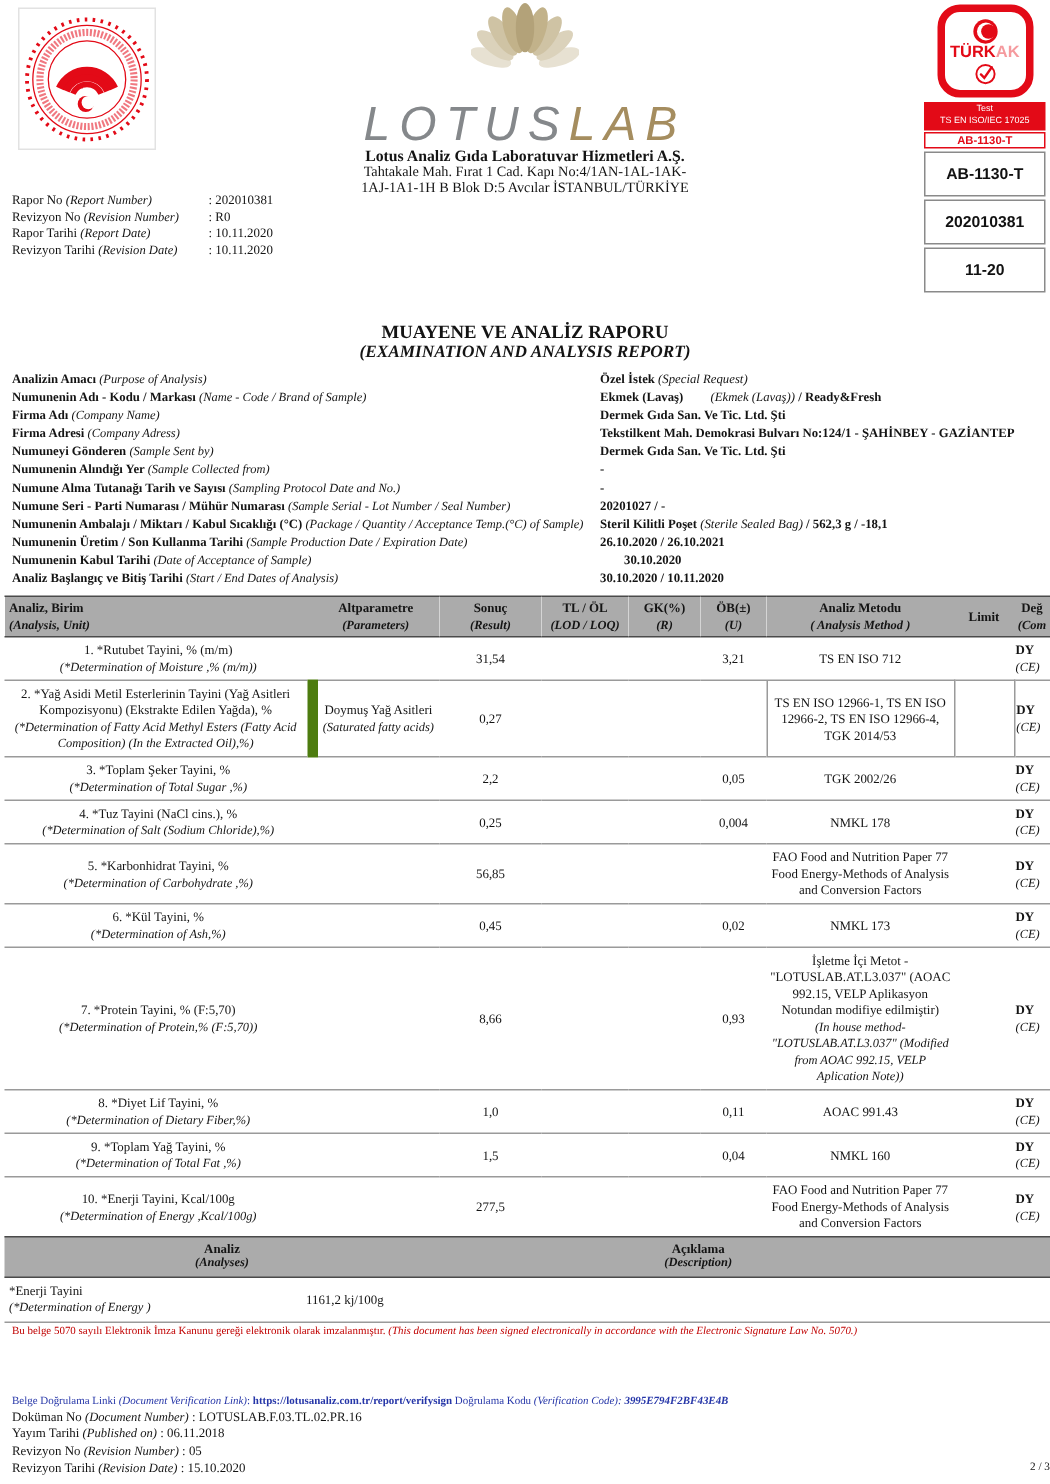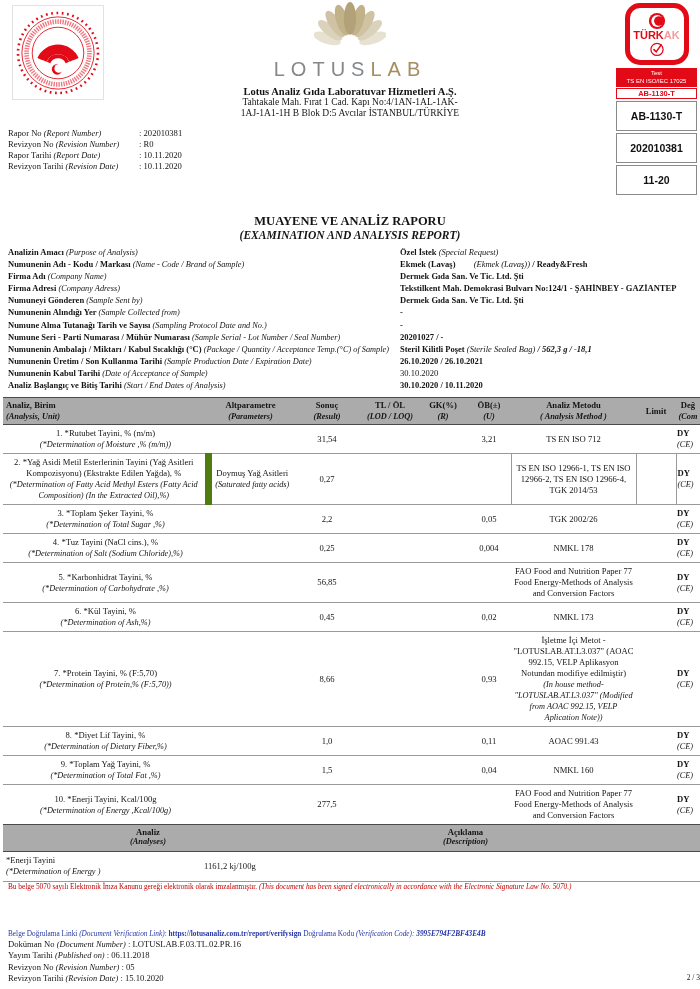--- a/index.html
+++ b/index.html
@@ -3,22 +3,22 @@
 <meta charset="utf-8">
 <style>
   html,body{margin:0;padding:0;background:#fff;}
   .page{position:relative;width:700px;height:989px;background:#fff;overflow:hidden;
         font-family:"Liberation Serif",serif;color:#141414;}
   
   .hdr{position:relative;height:112px;}
   .seal-box{position:absolute;left:12px;top:5px;width:90px;height:93px;border:1px solid #e2e2e2;
             display:flex;align-items:center;justify-content:center;}
   .brand{position:absolute;left:218px;top:2px;width:264px;text-align:center;}
-  .logo-word{font-family:"Liberation Sans",sans-serif;font-size:20px;letter-spacing:6px;
-             color:#85888b;line-height:26px;margin-top:4px;}
+  .logo-word{font-family:"Liberation Sans",sans-serif;font-size:32px;letter-spacing:6px;
+             color:#85888b;line-height:26px;margin-top:16px;font-style:italic;}
   .logo-word .lw2{color:#a58d5f;}
   .company{font-size:10.5px;font-weight:bold;margin-top:4px;white-space:nowrap;}
   .addr{font-size:9.5px;line-height:11px;white-space:nowrap;}
   .turkak{position:absolute;left:616px;top:3px;width:81px;text-align:center;}
   .tk-badge{width:54px;height:52px;border:5px solid #e30a17;border-radius:15px;margin:0 auto;
             display:flex;flex-direction:column;align-items:center;justify-content:center;background:#fff;}
   .tk-word{font-family:"Liberation Sans",sans-serif;font-weight:bold;font-size:11px;line-height:11px;color:#e30a17;letter-spacing:0;}
   .tk-word .tk-ak{color:#f59a9e;}
   .tk-banner{margin-top:3px;background:#e30a17;color:#fff;font-family:"Liberation Sans",sans-serif;
              font-size:6px;line-height:7.5px;padding:2px 0;}
@@ -182,29 +182,29 @@
       <div class="irow">
         <div class="il"><b>Numune Alma Tutanağı Tarih ve Sayısı </b><i>(Sampling Protocol Date and No.)</i></div>
         <div class="iv"><span style="font-weight: bold;">-</span></div>
       </div>
       <div class="irow">
         <div class="il"><b>Numune Seri - Parti Numarası / Mühür Numarası </b><i>(Sample Serial - Lot Number / Seal Number)</i></div>
         <div class="iv"><span style="font-weight: bold;">20201027 / -</span></div>
       </div>
       <div class="irow">
         <div class="il"><b>Numunenin Ambalajı / Miktarı / Kabul Sıcaklığı (°C) </b><i>(Package / Quantity / Acceptance Temp.(°C) of Sample)</i></div>
-        <div class="iv"><span style="font-weight: bold;">Steril Kilitli Poşet </span><span style="font-style: italic;">(Sterile Sealed Bag)</span><span style="font-weight: bold; font-style: italic;"> / 562,3 g / -18,1</span></div>
+        <div class="iv"><span style="font-weight: bold;">Steril Kilitli Poşet </span><span style="font-style: italic;">(Sterile Sealed Bag)</span><span style="font-weight: bold;"> / 562,3 g / -18,1</span></div>
       </div>
       <div class="irow">
         <div class="il"><b>Numunenin Üretim / Son Kullanma Tarihi </b><i>(Sample Production Date / Expiration Date)</i></div>
         <div class="iv"><span style="font-weight: bold;">26.10.2020 / 26.10.2021</span></div>
       </div>
       <div class="irow">
         <div class="il"><b>Numunenin Kabul Tarihi </b><i>(Date of Acceptance of Sample)</i></div>
-        <div class="iv"><span style="font-weight: normal;">30.10.2020</span></div>
+        <div class="iv"><span style="font-weight: bold; margin-left: 16px;">30.10.2020</span></div>
       </div>
       <div class="irow">
         <div class="il"><b>Analiz Başlangıç ve Bitiş Tarihi </b><i>(Start / End Dates of Analysis)</i></div>
         <div class="iv"><span style="font-weight: bold;">30.10.2020 / 10.11.2020</span></div>
       </div>
     </div>
 
   <table class="t1">
     <colgroup>
       <col style="width:205px">

